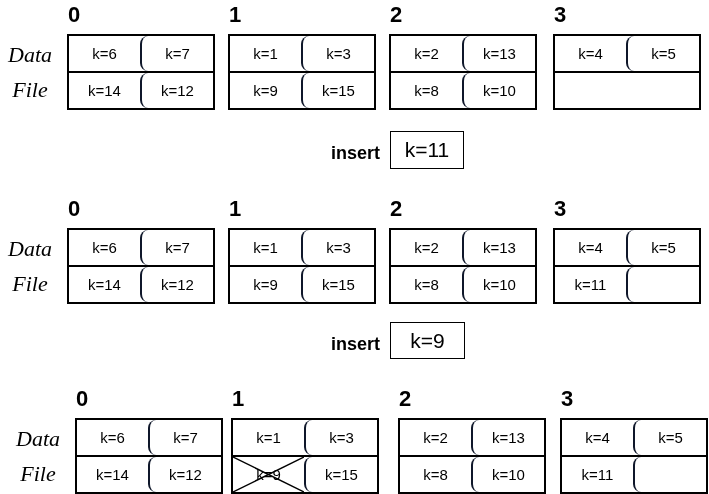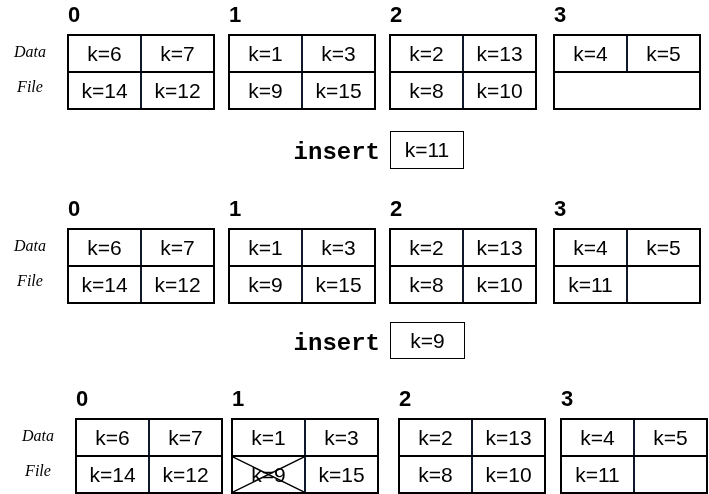--- a/index.html
+++ b/index.html
@@ -3,43 +3,43 @@
 <meta charset="utf-8">
 <style>
   html,body { margin:0; padding:0; background:#ffffff; }
   .canvas {
     position:relative; width:709px; height:494px; background:#ffffff;
     color:#000; font-family:"Liberation Sans", sans-serif; overflow:hidden;
   }
   .stage { position:absolute; left:0; width:709px; height:112px; }
   .side-label {
     position:absolute; top:32px; height:76px; width:60px;
-    display:flex; flex-direction:column; align-items:center;
-    font-family:"Liberation Serif", serif; font-style:italic; font-size:16px;
+    display:flex; flex-direction:column; justify-content:center; align-items:center;
+    font-family:"Liberation Serif", serif; font-style:italic; font-size:22px;
   }
   .side-line { line-height:35px; white-space:nowrap; }
   .bucket { position:absolute; top:0; width:148px; }
   .bucket-label {
     position:absolute; top:0; left:1px; font-weight:bold; font-size:22px; line-height:26px;
   }
   .bucket-box {
     position:absolute; top:32px; left:0; width:148px; height:76px;
     border:2px solid #000; box-sizing:border-box; background:#fff;
     display:flex; flex-direction:column;
   }
   .brow { flex:1; display:flex; min-height:0; }
   .brow + .brow { border-top:2px solid #000; }
   .cell {
     flex:1; display:flex; align-items:center; justify-content:center;
-    font-size:21px; position:relative; white-space:nowrap;
+    font-size:15px; position:relative; white-space:nowrap;border-radius:8px;
   }
   .cell + .cell { border-left:2px solid #0f172a; }
   .operation { position:absolute; left:0; width:709px; }
   .op-label {
-    position:absolute; font-weight:bold; font-size:24px; line-height:38px; padding-top:3px;font-family:Liberation Mono, monospace;
+    position:absolute; font-weight:bold; font-size:18px; line-height:38px; padding-top:3px;
   }
   .op-box {
     position:absolute; border:1.5px solid #000; box-sizing:border-box; background:#fff;
     display:flex; align-items:center; justify-content:center; font-size:21px;
   }
   .cross-svg { position:absolute; left:0; top:0; width:100%; height:100%; display:block; }
 </style>
 </head>
 <body>
 

